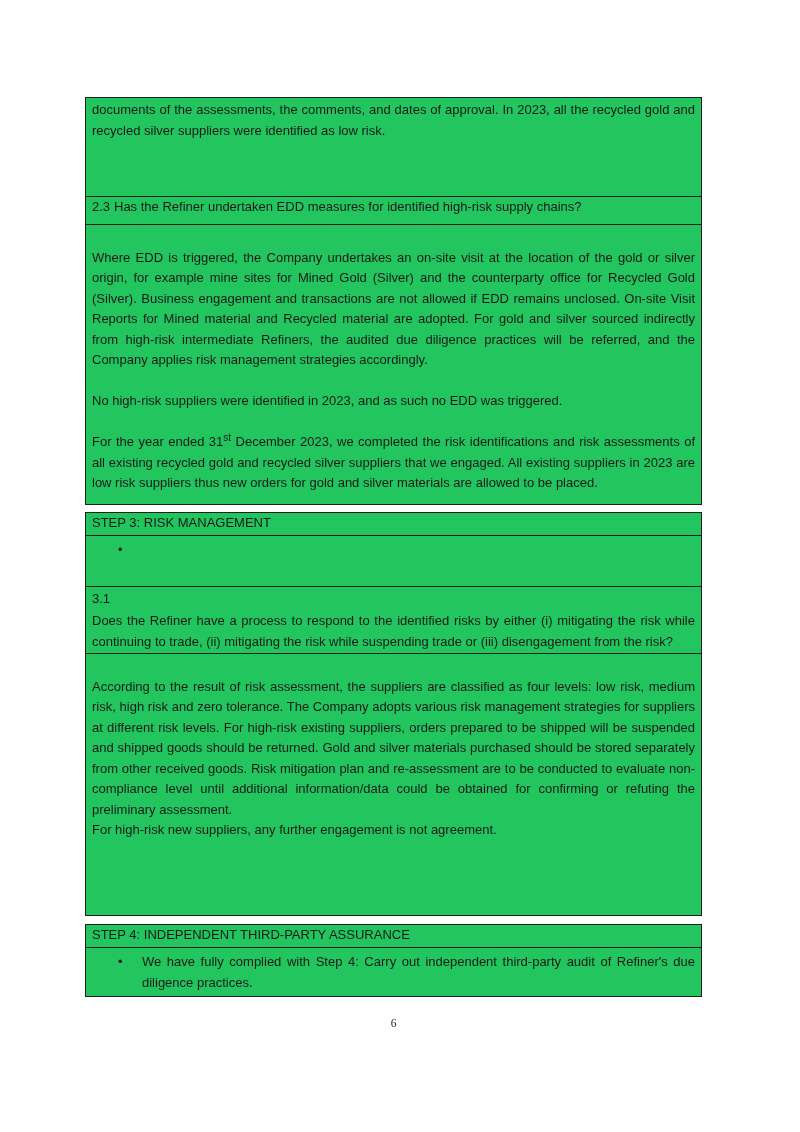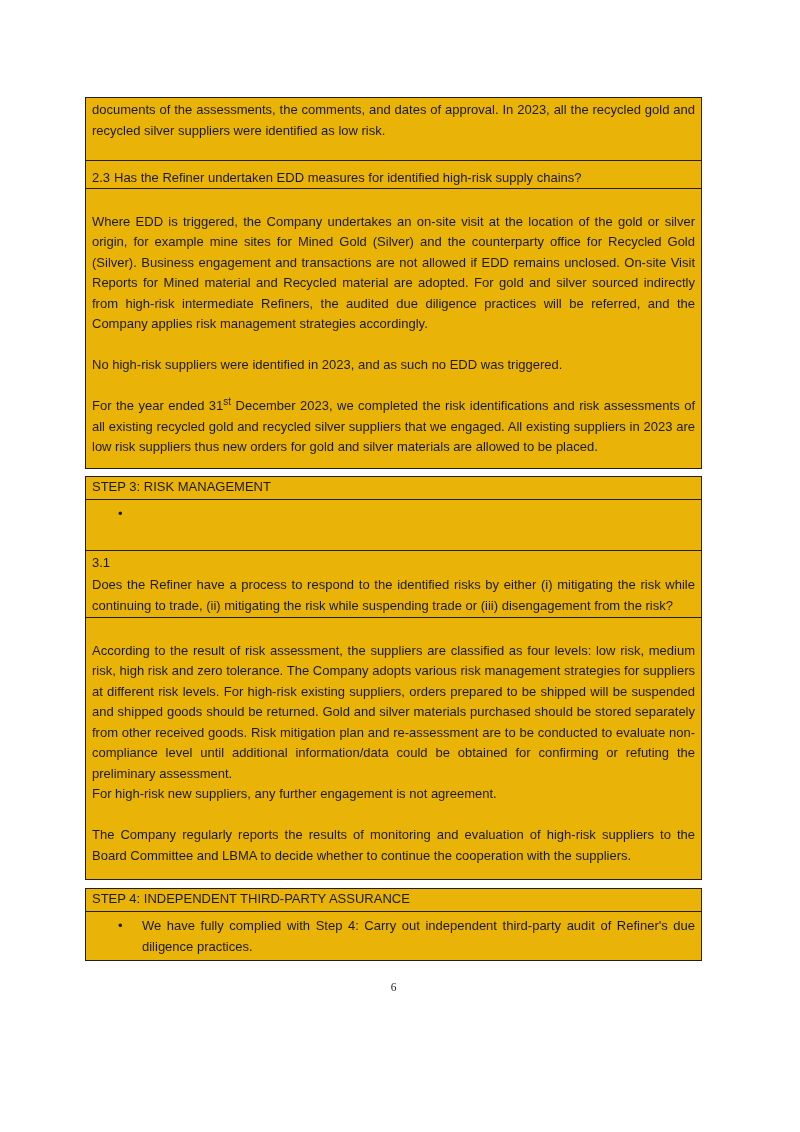--- a/index.html
+++ b/index.html
@@ -5,38 +5,38 @@
   * { margin:0; padding:0; box-sizing:border-box; }
   html,body { background:#ffffff; }
   body {
     width:800px; height:1132px;
     font-family:"Liberation Sans","DejaVu Sans",sans-serif;
     color:#1b1b1b;
   }
   .page { position:relative; width:800px; height:1132px; background:#ffffff; overflow:hidden; }
   .content { position:absolute; left:85px; top:97px; width:617px; }
 
-  .tbl { width:617px; border:1.5px solid #1f1f1f; background:#eab308; }
+  .tbl { width:617px; border:1.5px solid #1f1f1f; background:#22c55e; }
   .row {
     border-top:1.5px solid #1f1f1f;
     overflow:hidden;
     padding:2px 6px;
     font-size:13px;
     line-height:20.5px;
   }
   .row:first-child { border-top:none; }
   p { margin:0; }
   .just { text-align:justify; }
   .bl { height:20.5px; }
   .gap { height:7px; }
   .gap2 { height:8px; }
 
   
   .rA1 { height:62px; }
-  .rA2 { height:28px; padding-top:7px; }
+  .rA2 { height:28px; padding-top:0;margin-top:36px; }
   .rA3 { height:280px; }
   .rB1 { height:22px; padding-top:0; }
   .rB2 { height:51px; padding-top:4px; }
   .rB3 { height:67px;flex-direction:column; }
   .rB4 { height:262px; }
   .rC1 { height:22px; padding-top:0; }
   .rC2 { height:49px; padding-top:4px; }
   .rC3 { height:72px; }
 
   .qrow { display:flex; }
@@ -93,21 +93,20 @@
       </div>
       <div class="row rB3 qrow">
         <span class="qnum">3.1</span>
         <span class="qtext">Does the Refiner have a process to respond to the identified risks by either (i) mitigating the risk while continuing to trade, (ii) mitigating the risk while suspending trade or (iii) disengagement from the risk?</span>
       </div>
       <div class="row rB4">
         <div class="bl"></div>
         <p class="just">According to the result of risk assessment, the suppliers are classified as four levels: low risk, medium risk, high risk and zero tolerance. The Company adopts various risk management strategies for suppliers at different risk levels. For high-risk existing suppliers, orders prepared to be shipped will be suspended and shipped goods should be returned. Gold and silver materials purchased should be stored separately from other received goods. Risk mitigation plan and re-assessment are to be conducted to evaluate non-compliance level until additional information/data could be obtained for confirming or refuting the preliminary assessment.</p>
         <p class="just">For high-risk new suppliers, any further engagement is not agreement.</p>
         <div class="bl"></div>
-        <p class="just">The Company regularly reports the results of monitoring and evaluation of high-risk suppliers to the Board Committee and LBMA to decide whether to continue the cooperation with the suppliers.</p>
       </div>
     </div>
 
     <div class="gap2"></div>
 
     <div class="tbl">
       <div class="row rC1">
         <p>STEP 4: INDEPENDENT THIRD-PARTY ASSURANCE</p>
       </div>
       <div class="row rC2 brow">

